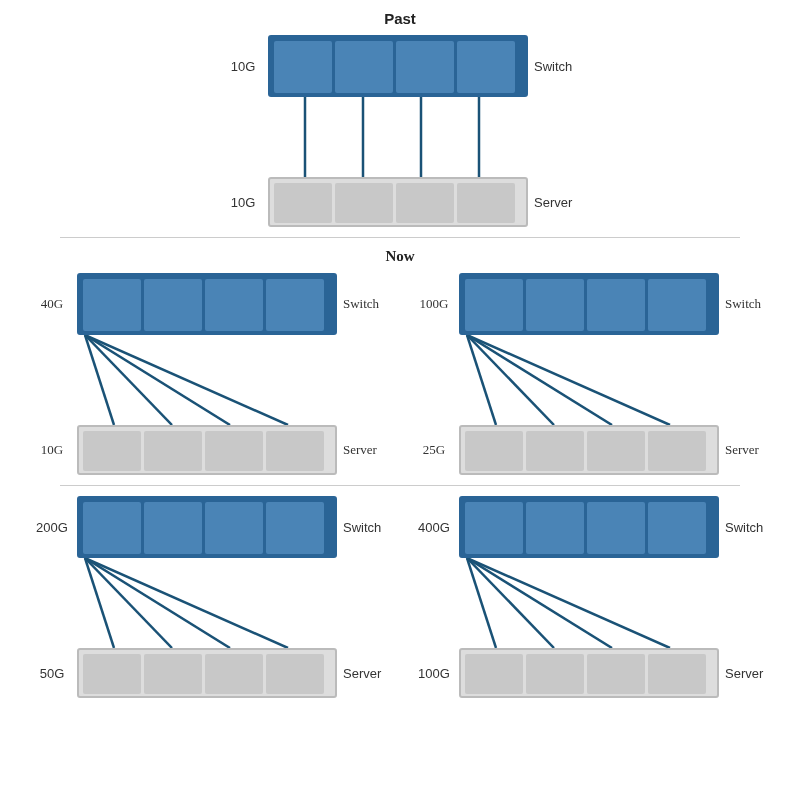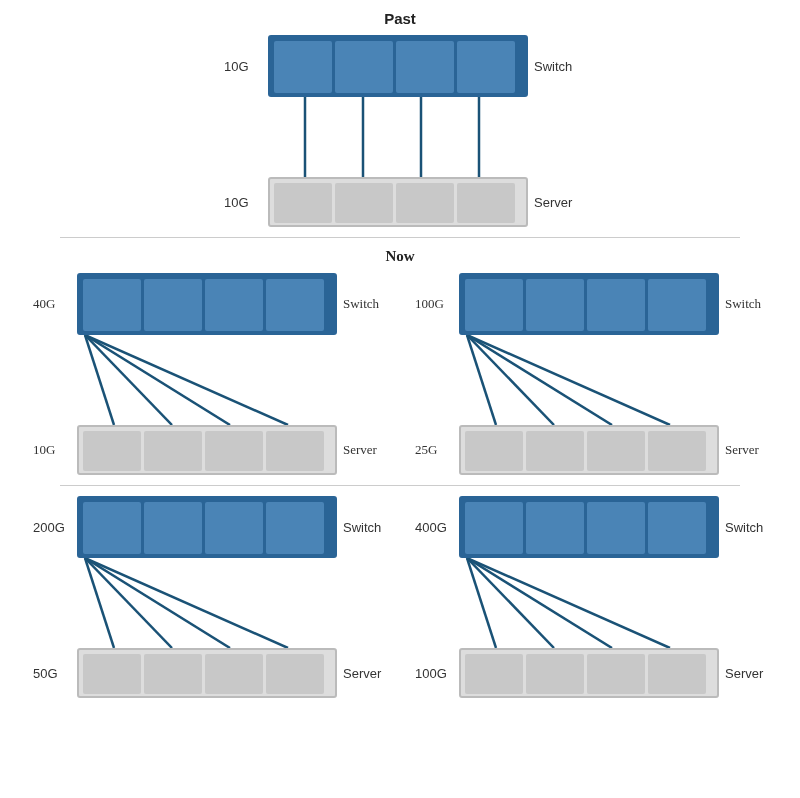--- a/index.html
+++ b/index.html
@@ -62,21 +62,21 @@
 
     .diagram-single {
       display: flex;
       justify-content: center;
     }
 
     .speed-label {
       font-size: 13px;
       color: #333;
       width: 38px;
-      text-align: left;
+      text-align: center;
       flex-shrink: 0;
     }
 
     .role-label {
       font-size: 13px;
       color: #333;
       width: 42px;
       text-align: left;
       flex-shrink: 0;
     }

